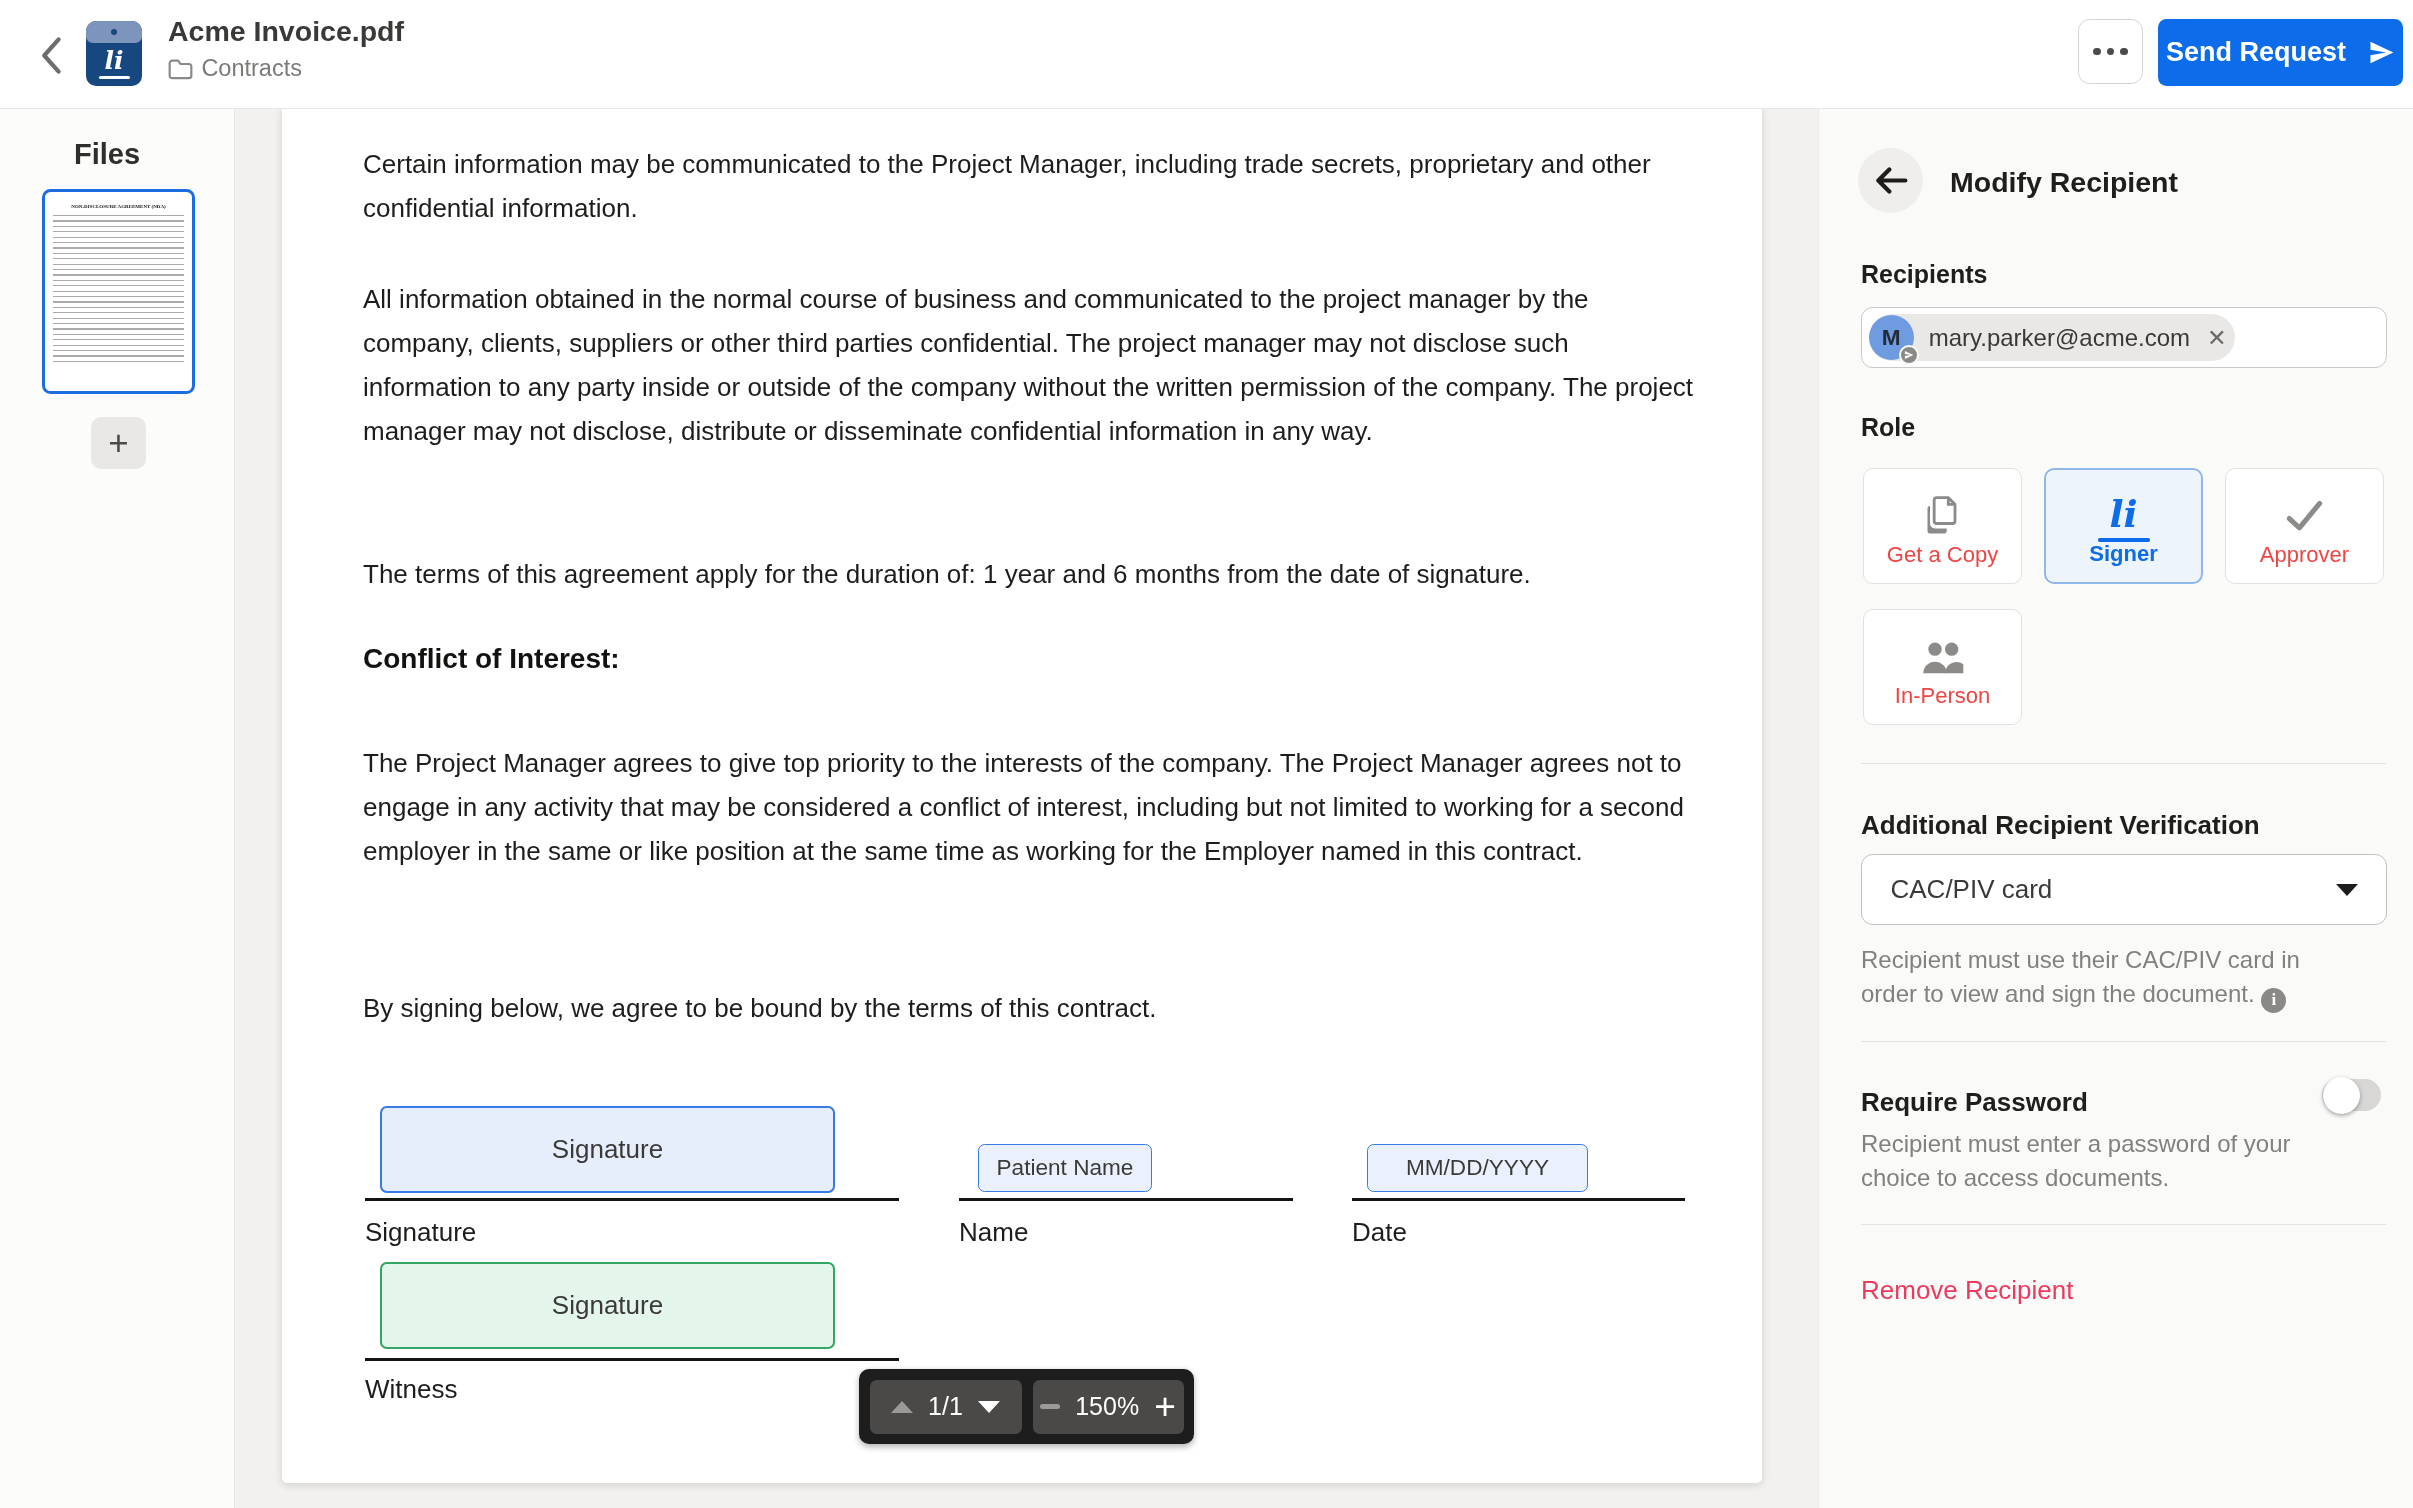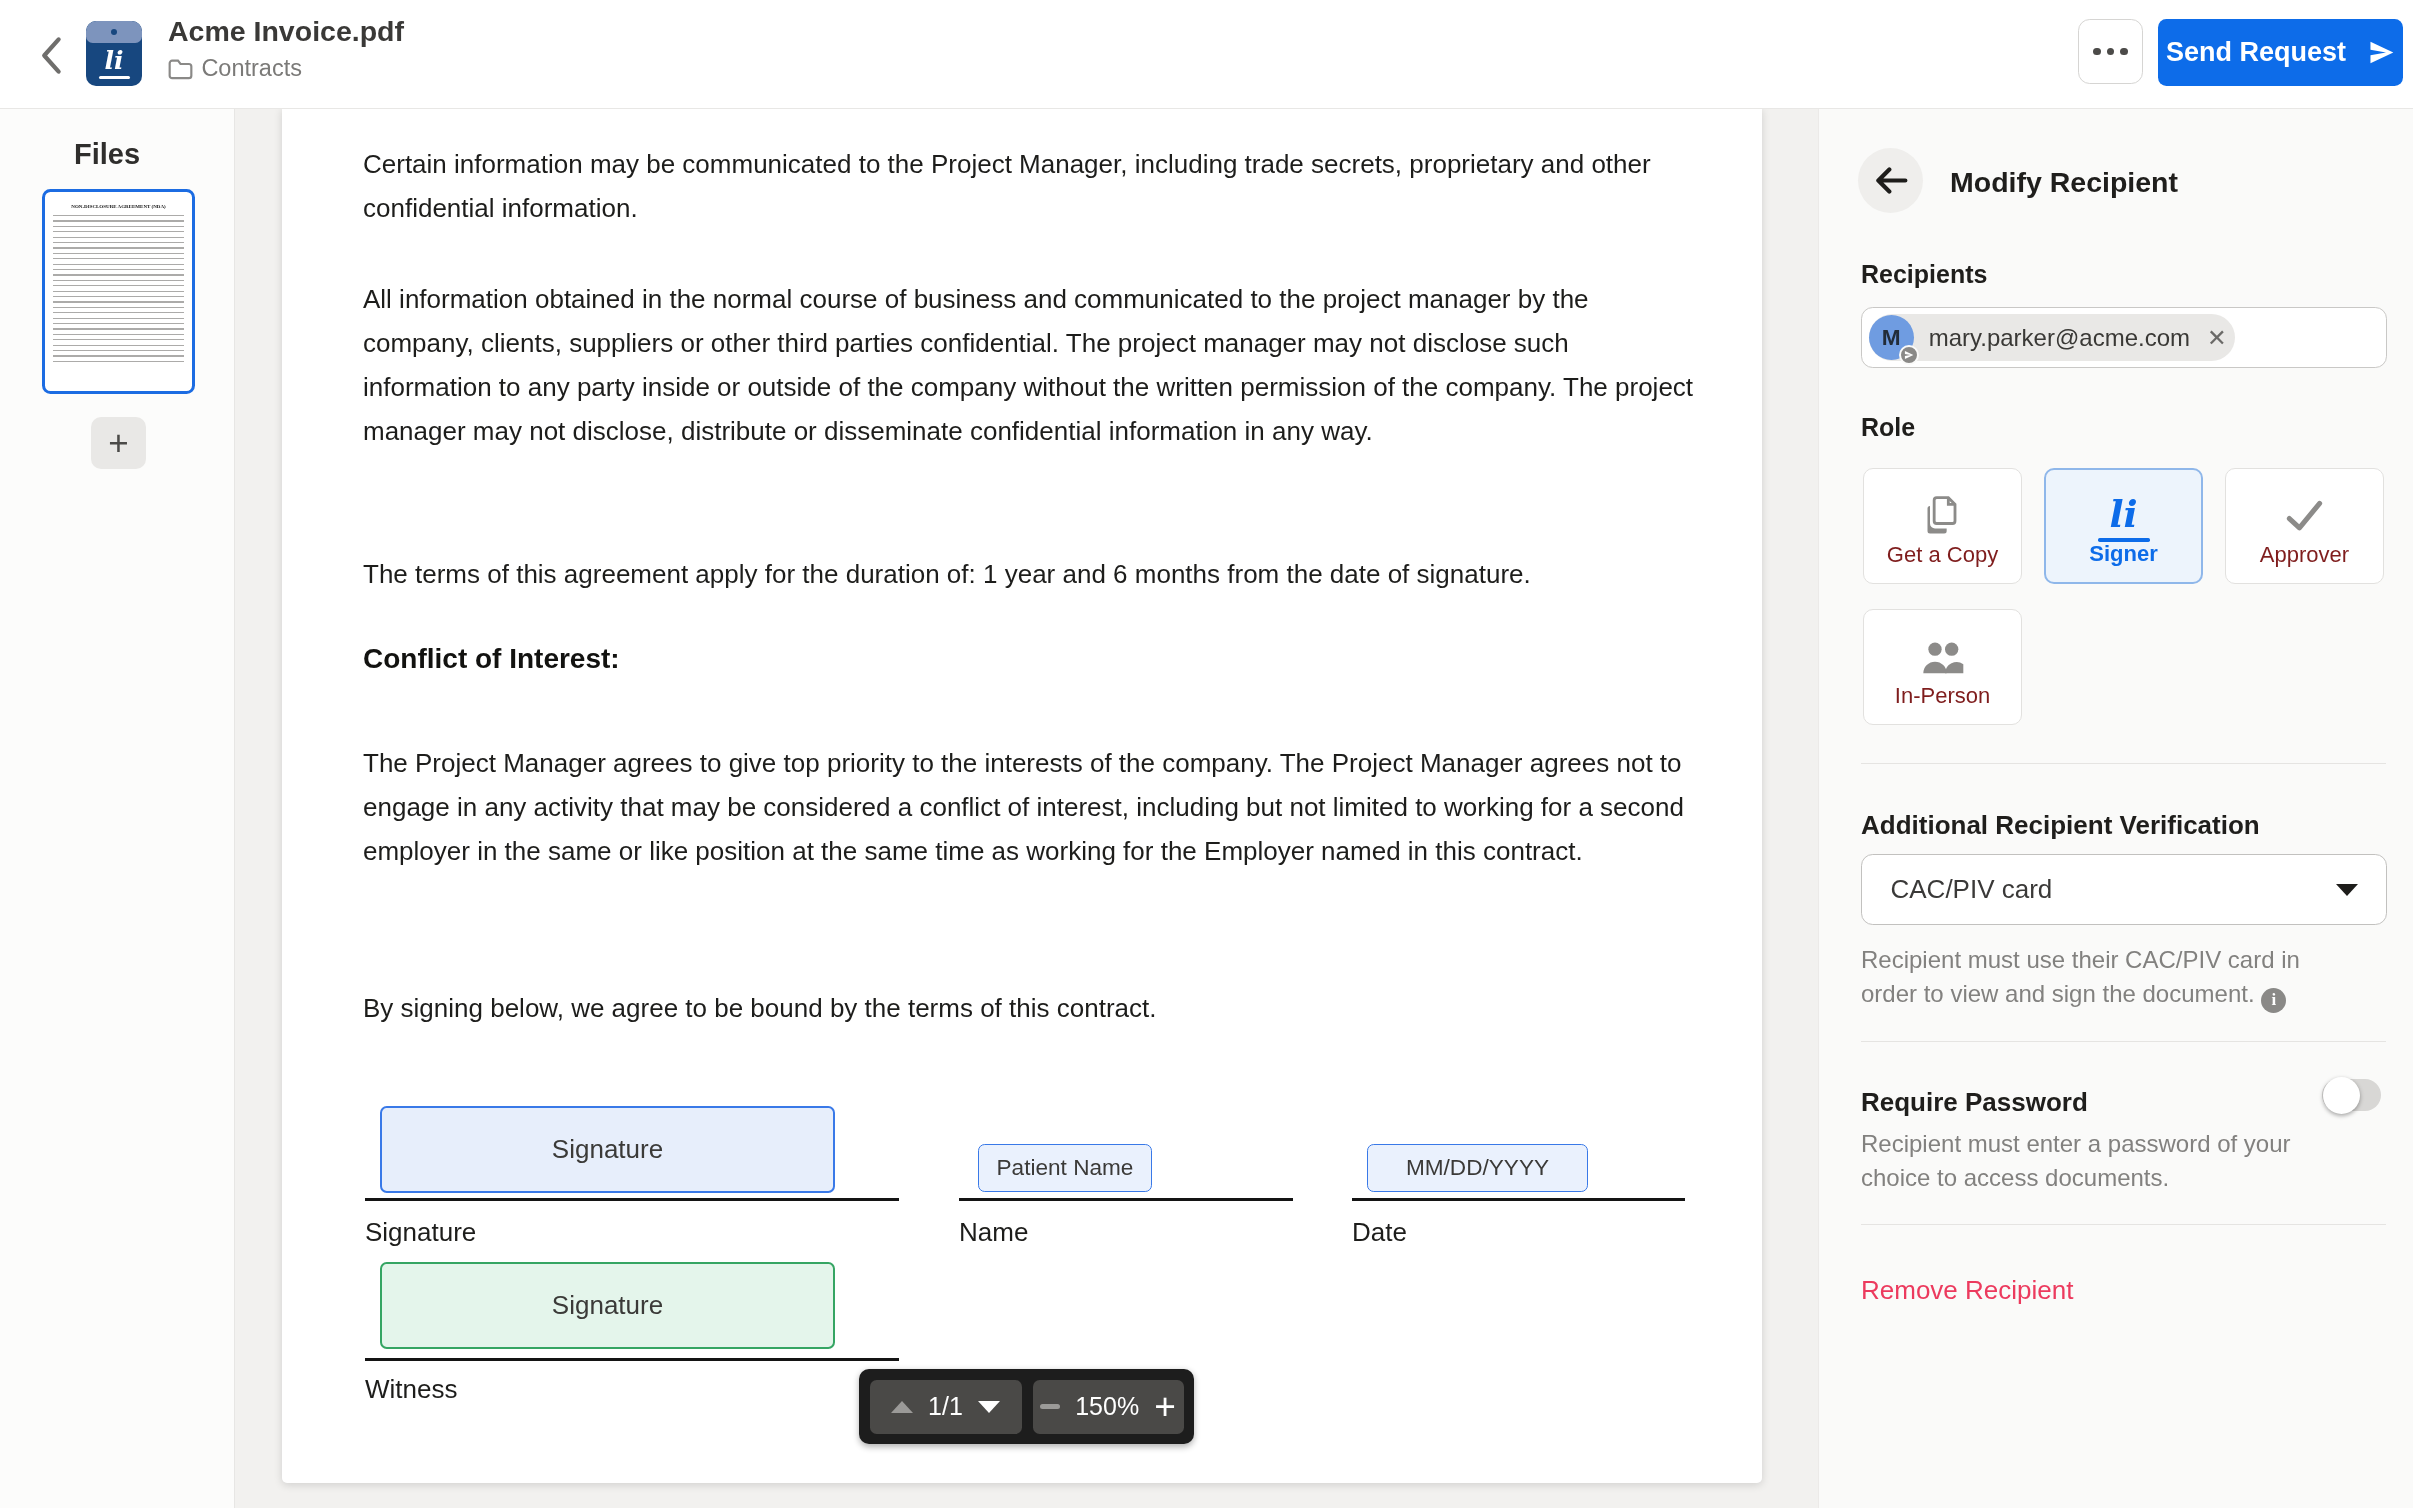--- a/index.html
+++ b/index.html
@@ -57,21 +57,21 @@
   .sec-label { position:absolute; left:42px; font-size:25px; font-weight:bold; color:#1f1e1c; }
   .recip-input { position:absolute; left:42px; top:198px; width:526px; height:61px; background:#ffffff; border:1.7px solid #c9c8c6; border-radius:11.7px; display:flex; align-items:center; padding:0 6.7px; }
   .chip { position:relative; display:flex; align-items:center; height:47px; background:#e9e8e6; border-radius:23.5px; padding-right:8.4px; }
   .chip-avatar { position:relative; width:45px; height:45px; border-radius:50%; background:#6f9ce1; display:flex; align-items:center; justify-content:center; font-size:22.6px; font-weight:bold; color:#222c38; }
   .chip-badge { position:absolute; right:-5px; bottom:-5px; width:20px; height:20px; border-radius:50%; background:#8a8987; border:2.5px solid #fafaf9; display:flex; align-items:center; justify-content:center; }
   .chip-email { font-size:24px; color:#3a3936; margin-left:15px; }
   .chip-x { font-size:23.5px; color:#6b6a68; margin-left:17px; cursor:pointer; }
 
   .role-card { position:absolute; width:159px; height:116px; background:#ffffff; border:1.7px solid #e2e1df; border-radius:10px; display:flex; flex-direction:column; align-items:center; justify-content:flex-end; padding-bottom:15px; cursor:pointer; }
   .role-card .icon-area { position:absolute; top:22px; left:0; right:0; height:50px; display:flex; align-items:center; justify-content:center; }
-  .role-card .role-label { font-size:22px; color:#7f1d1d; }
+  .role-card .role-label { font-size:22px; color:#ef4444; }
   .role-card.selected { background:#edf4fc; border:2.5px solid #8fb7ea; }
   .role-card.selected .role-label { color:#0d6ce9; font-weight:bold; }
   .signer-li { text-align:center; color:#0d6ce9; }
   .signer-li .li-script { font-size:37px; color:#0d6ce9; }
   .signer-li .li-underline { width:52px; height:3.4px; background:#0d6ce9; border-radius:1.7px; margin:1.7px auto 0; }
 
   .divider { position:absolute; left:42px; width:525px; height:0.8px; background:#e5e4e2; }
   .select-box { position:absolute; left:42px; top:745px; width:526px; height:71px; background:#ffffff; border:1.7px solid #c2c1bf; border-radius:11.7px; display:flex; align-items:center; justify-content:space-between; padding:0 28.5px; cursor:pointer; }
   .select-box .sel-value { font-size:26px; color:#3a3938; }
   .caret-down { width:0; height:0; border-left:11px solid transparent; border-right:11px solid transparent; border-top:12.6px solid #1e1d1b; }

